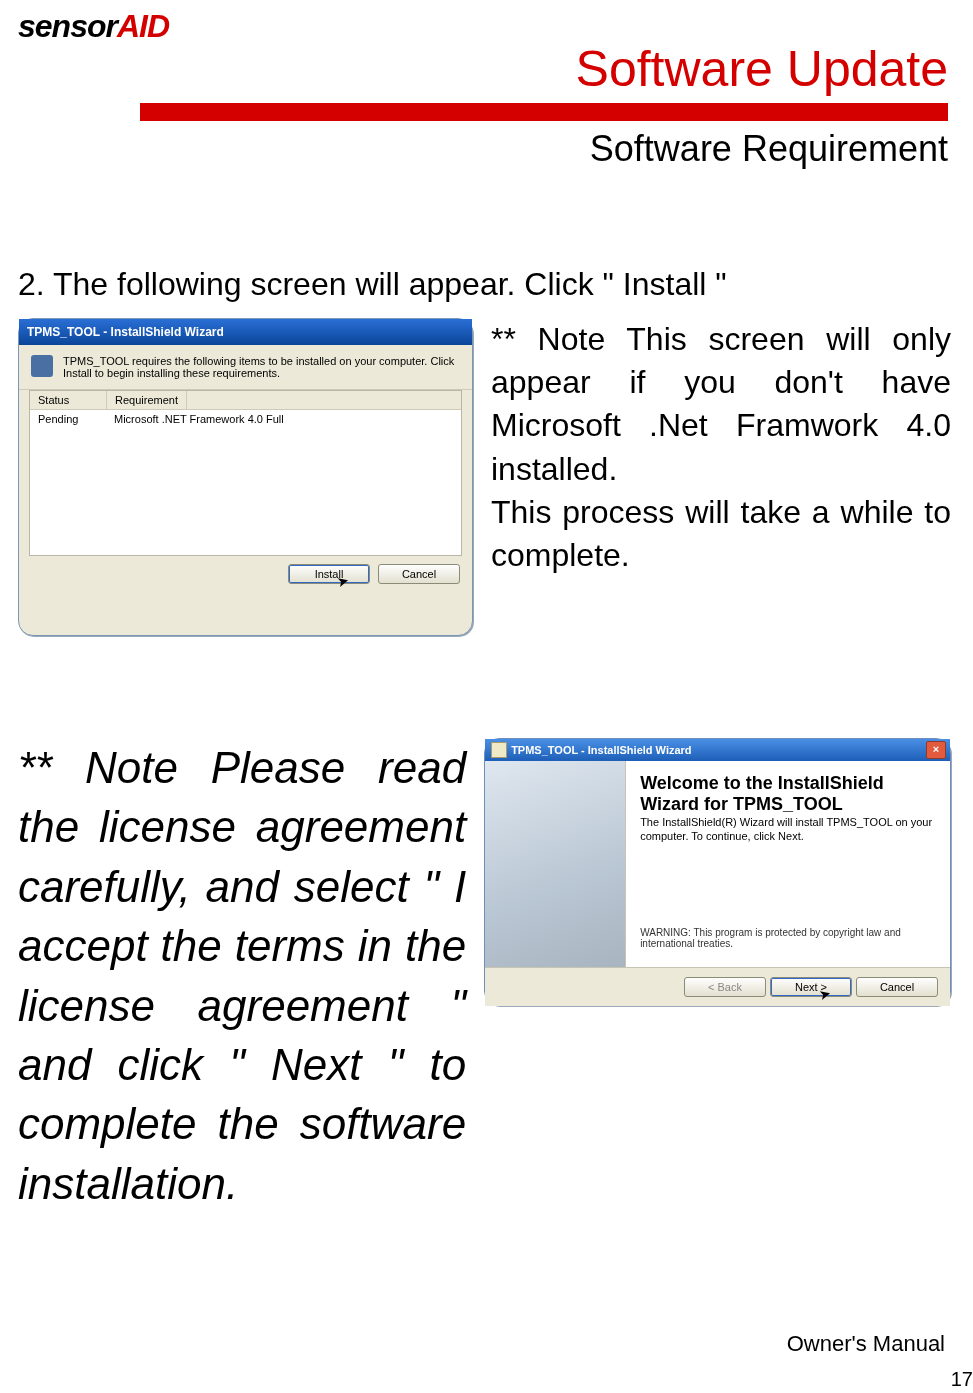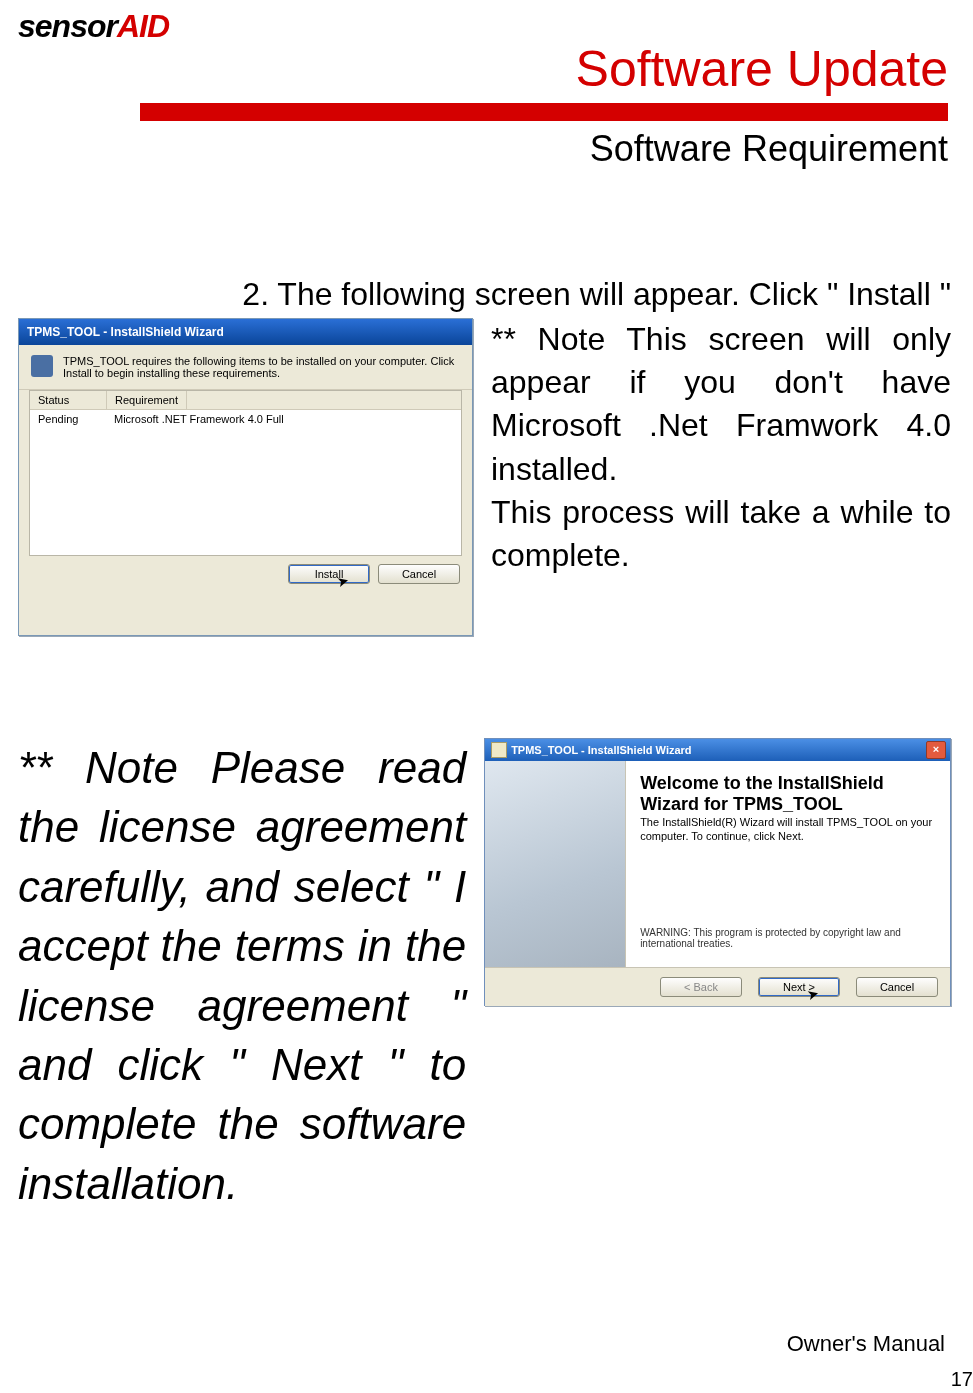--- a/index.html
+++ b/index.html
@@ -61,21 +61,21 @@
 
   .body-text {
     position: absolute;
     left: 18px;
     right: 22px;
     font-size: 32px;
     line-height: 1.3;
     color: #000;
   }
   .step1 { top: 190px; }
-  .step2 { top: 274px; text-align: right; }
+  .step2 { top: 264px; }
 
   
   .row1 {
     position: absolute;
     top: 318px;
     left: 18px;
     right: 22px;
     display: flex;
     align-items: flex-start;
     gap: 18px;
@@ -110,20 +110,21 @@
     text-align: justify;
     width: 456px;
     font-style: italic;
   }
 
   
   .dlg {
     font-family: Tahoma, Arial, sans-serif;
     font-size: 11px;
     box-sizing: border-box;
+    border-radius: 15px;
   }
   .dlg1 {
     width: 455px;
     height: 318px;
     background: #ece9d8;
     border: 1px solid #7a98b5;
     box-shadow: 1px 1px 0 #9aa8b7;
   }
   .dlg1 .titlebar {
     height: 26px;
@@ -203,21 +204,21 @@
   .sidepanel {
     width: 140px;
     background: linear-gradient(160deg,#dfe7ef 0%,#b9c6d3 60%,#a8b4c0 100%);
     border-right:1px solid #c8c4b4;
   }
   .mainpanel { flex:1; background:#fff; padding: 12px 14px; position:relative; }
   .welcome-head { font-weight:bold; font-size:18px; margin-bottom: 0; }
   .welcome-para { font-size:11px; color:#000; line-height:1.3; }
   .warning { position:absolute; bottom: 18px; left:14px; right:14px; font-size:10px; color:#333; }
   .btnbar2 {
-    height: 38px; border-top:1px solid #c8c4b4; display:flex; justify-content:flex-end; align-items:center; gap:16px; padding: 0 12px;
+    height: 38px; border-top:1px solid #c8c4b4; display:flex; justify-content:flex-end; align-items:center; gap:4px; padding: 0 12px;
     background:#ece9d8;
   }
   .winbtn.disabled { color:#888; }
 
   .footer-manual {
     position: absolute;
     bottom: 36px;
     right: 28px;
     font-size: 22px;
   }

